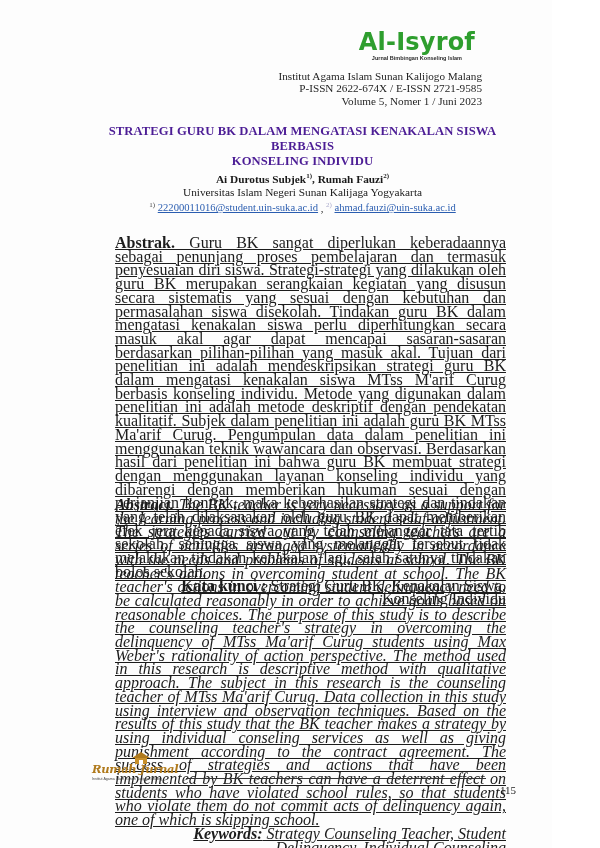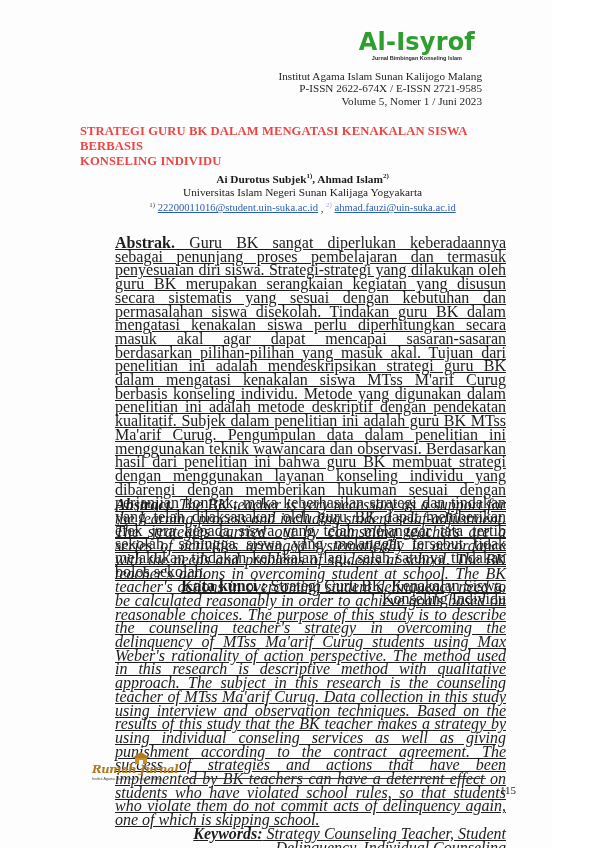--- a/index.html
+++ b/index.html
@@ -10,22 +10,22 @@
   
   .journal-logo { position:absolute; right:77px; top:30px; text-align:center; }
   .journal-logo .name { font-family:"DejaVu Sans", sans-serif; font-weight:bold; font-size:24px;
                         color:#2e9e2e; letter-spacing:0.2px; line-height:24px; }
   .journal-logo .tagline { font-family:"Liberation Sans", sans-serif; font-size:5.5px; font-weight:bold;
                            color:#2b2b2b; margin-top:1px; white-space:nowrap; }
   .header-info { position:absolute; right:70px; top:70px; text-align:right;
                  font-size:11.2px; line-height:12.4px; color:#1f1f1f; }
 
   
-  .title { position:absolute; left:80px; width:445px; top:124px; 
-           font-weight:bold; font-size:12.6px; line-height:15px; color:#ef4444; letter-spacing:0.1px; }
+  .title { position:absolute; left:80px; width:445px; top:124px; text-align:center;
+           font-weight:bold; font-size:12.6px; line-height:15px; color:#4c1d95; letter-spacing:0.1px; }
 
   .authors { position:absolute; left:80px; width:445px; top:170px; text-align:center;
              font-size:11.3px; line-height:13px; }
   .authors .names { font-weight:bold; }
   .authors sup { font-size:7px; }
   .authors .emails { font-size:10.6px; }
   .authors a { color:#2a5db0; text-decoration:underline;margin-top:40px; }
   .authors .marker { font-size:7px; color:#444; vertical-align:super; }
   .authors .marker2 { font-size:7px; color:#aac; vertical-align:super; }
 
@@ -65,21 +65,21 @@
     <div>Volume 5, Nomer 1 / Juni 2023</div>
   </div>
 
   <div class="title">
     <div>STRATEGI GURU BK DALAM MENGATASI KENAKALAN SISWA BERBASIS</div>
     <div>KONSELING INDIVIDU</div>
   </div>
 
   <div class="authors">
     <div class="names">
-      <span>Ai Durotus Subjek</span><sup>1)</sup><span>, </span><span>Ahmad Islam</span><sup>2)</sup>
+      <span>Ai Durotus Subjek</span><sup>1)</sup><span>, </span><span>Rumah Fauzi</span><sup>2)</sup>
     </div>
     <div>Universitas Islam Negeri Sunan Kalijaga Yogyakarta</div>
     <div class="emails">
       <span class="marker">1)</span>
       <a>22200011016@student.uin-suka.ac.id</a><span> , </span><span class="marker2">2)</span>
       <a>ahmad.fauzi@uin-suka.ac.id</a>
     </div>
   </div>
 
   <div class="abs abs-id">

